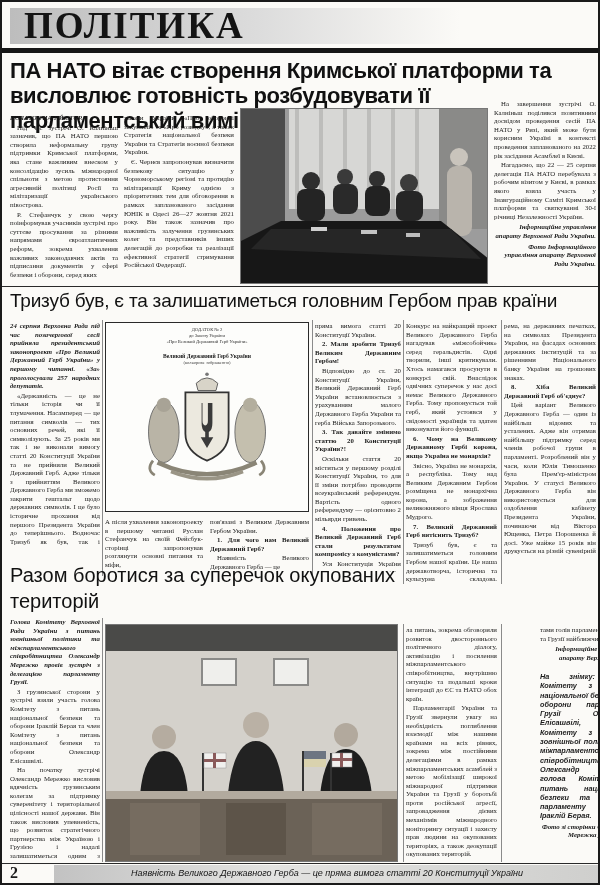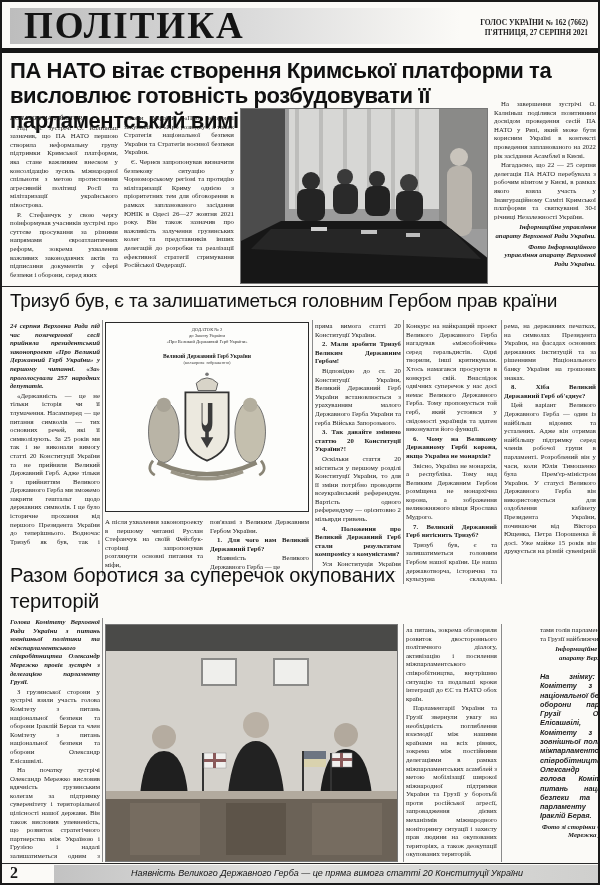--- a/index.html
+++ b/index.html
@@ -53,24 +53,20 @@
      font-size:9px;color:#141414;}
   .page-num{left:8px;top:862px;font-weight:700;font-size:16px;font-family:"Liberation Serif",serif;}
 </style>
 </head>
 <body>
 
 <div id="page">
 
   <div class="abs mast-band"></div>
   <div class="abs mast-title">ПОЛІТИКА</div>
-  <div class="abs issue-block">
-    <div>ГОЛОС УКРАЇНИ № 162 (7662)</div>
-    <div>П'ЯТНИЦЯ, 27 СЕРПНЯ 2021</div>
-  </div>
   <div class="abs black-bar"></div>
 
   <div class="abs h1">ПА НАТО вітає створення Кримської платформи та висловлює готовність розбудовувати її парламентський вимір</div>
 
   <div class="abs col" style="left:8px;top:112px;width:108px;height:172px;">
     <p class="kicker noind">ПОЧАТОК НА 1-Й СТОР.</p>
     <p>Під час зустрічі О. Калніньш зазначив, що ПА НАТО першою створила неформальну групу підтримки Кримської платформи, яка стане важливим внеском у консолідацію зусиль міжнародної спільноти з метою протистояння агресивній політиці Росії та мілітаризації українського півострова.</p>
     <p>Р. Стефанчук у свою чергу поінформував учасників зустрічі про суттєве просування за різними напрямами євроатлантичних реформ, зокрема ухвалення важливих законодавчих актів та підписання документів у сфері безпеки і оборони, серед яких</p>
   </div>
 

